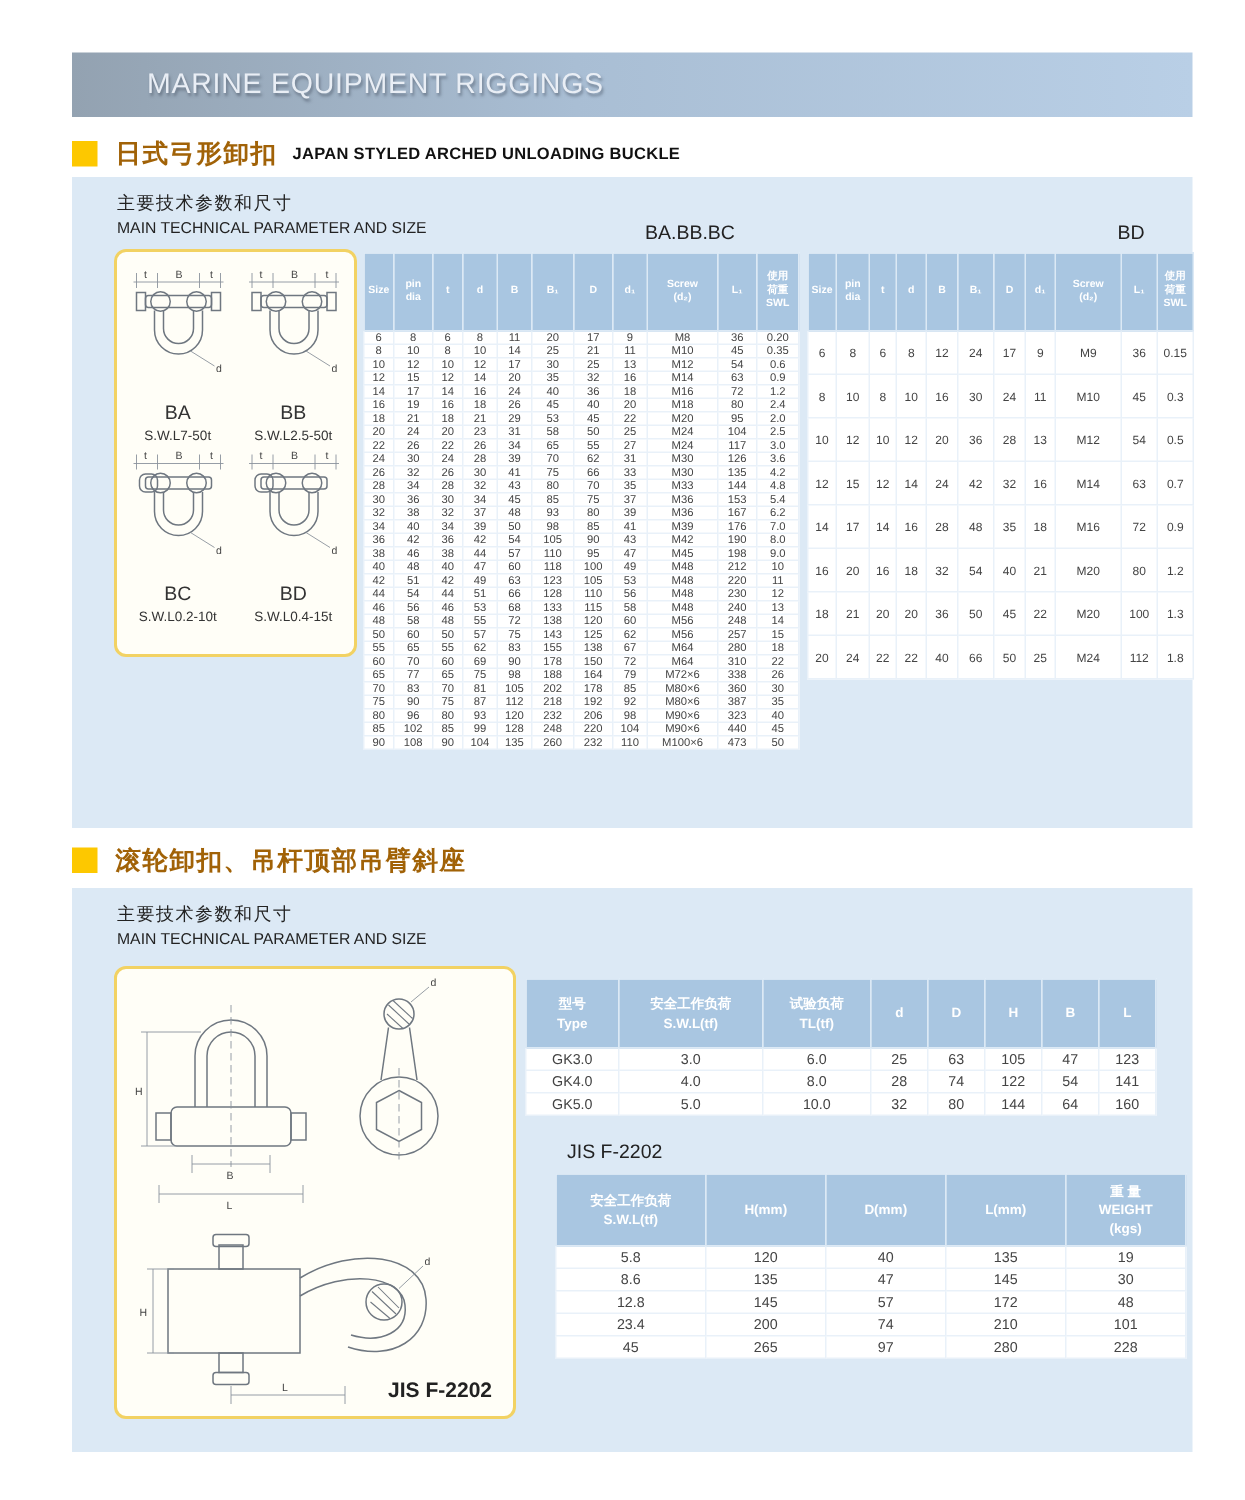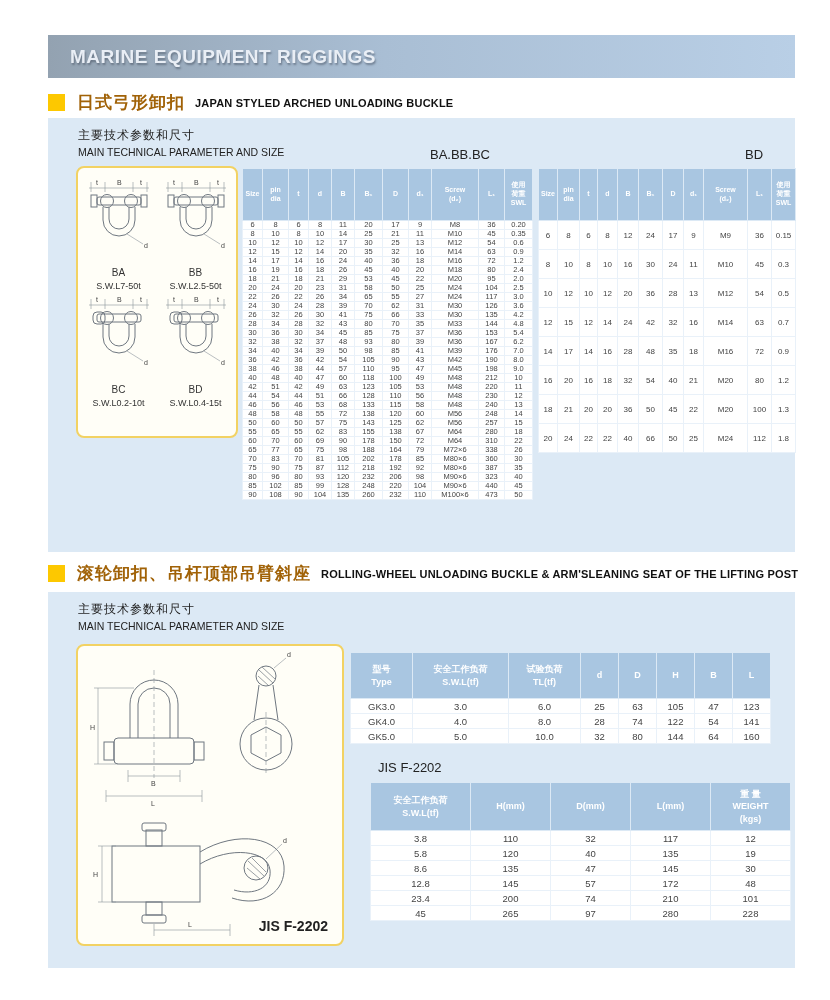--- a/index.html
+++ b/index.html
@@ -11,21 +11,21 @@
   .banner {
     position:absolute; left:48px; top:35px; width:747px; height:43px;
     background:linear-gradient(to right,#93a2b1,#a9bed4 45%,#b9cfe6);
     display:flex; align-items:center; padding-left:22px;
   }
   .banner .cn {
     font-size:27px; font-weight:bold; color:#fff; letter-spacing:2px;
     text-shadow:2px 2px 2px rgba(60,70,85,.55);
   }
   .banner .en {
-    font-size:19px; font-weight:bold; color:#e9eef5; margin-left:0; letter-spacing:.5px;
+    font-size:19px; font-weight:normal; color:#e9eef5; margin-left:28px; letter-spacing:.5px;
     text-shadow:1px 2px 2px rgba(60,70,85,.5);
   }
 
   
   .sec-title { position:absolute; left:48px; display:flex; align-items:center; }
   .bullet { width:17px; height:17px; background:#fdc800; margin-right:12px; flex:0 0 auto; }
   .sec-title .cn { font-size:17px; font-weight:bold; color:#a16207; letter-spacing:1px; }
   .sec-title .en { font-size:11px; font-weight:bold; color:#111; margin-left:10px; letter-spacing:.2px; }
 
   
@@ -33,21 +33,21 @@
   .param { position:absolute; color:#222; }
   .param .cn { font-size:12px; letter-spacing:1px; }
   .param .en { font-size:10.5px; margin-top:2px; }
 
   
   .diagram-box {
     position:absolute; background:#fffef7; border:2px solid #f2d263; border-radius:8px;
   }
   .fig-grid { display:flex; flex-wrap:wrap; padding:6px 2px; }
   .fig { width:50%; display:flex; flex-direction:column; align-items:center; padding-top:4px; }
-  .fig .flabel { font-size:10px; color:#333; margin-top:1px; }
+  .fig .flabel { font-size:13px; color:#333; margin-top:1px; }
   .fig .fswl { font-size:9px; color:#333; margin-top:3px; }
   svg .ln { stroke:#6f7780; stroke-width:1; fill:none; }
   svg .thin { stroke:#8b939c; stroke-width:.6; fill:none; }
   svg .lbl { fill:#444; font-size:7px; font-family:"Liberation Sans",sans-serif; }
   svg .hatch { stroke:#6f7780; stroke-width:.7; }
 
   
   table { border-collapse:collapse; table-layout:fixed; background:#fff; }
   th {
     background:#a9c6e1; color:#fff; font-weight:bold; text-align:center;
@@ -766,21 +766,20 @@
           <td>M24</td>
           <td>112</td>
           <td>1.8</td>
         </tr>
       </tbody>
   </table>
 
   <div class="sec-title" style="top:562px;">
     <span class="bullet"></span>
     <span class="cn">滚轮卸扣、吊杆顶部吊臂斜座</span>
-    <span class="en">ROLLING-WHEEL UNLOADING BUCKLE &amp; ARM'SLEANING SEAT OF THE LIFTING POST</span>
   </div>
 
   <div class="content" style="top:592px; height:376px;"></div>
 
   <div class="param" style="left:78px; top:601px;">
     <div class="cn">主要技术参数和尺寸</div>
     <div class="en">MAIN TECHNICAL PARAMETER AND SIZE</div>
   </div>
 
   <div class="diagram-box" style="left:76px; top:644px; width:268px; height:302px;">
@@ -900,27 +899,20 @@
           <th>H(mm)</th>
           <th>D(mm)</th>
           <th>L(mm)</th>
           <th>重 量
 WEIGHT
 (kgs)</th>
         </tr>
       </thead>
     <tbody>
         <tr>
-          <td>3.8</td>
-          <td>110</td>
-          <td>32</td>
-          <td>117</td>
-          <td>12</td>
-        </tr>
-        <tr>
           <td>5.8</td>
           <td>120</td>
           <td>40</td>
           <td>135</td>
           <td>19</td>
         </tr>
         <tr>
           <td>8.6</td>
           <td>135</td>
           <td>47</td>

